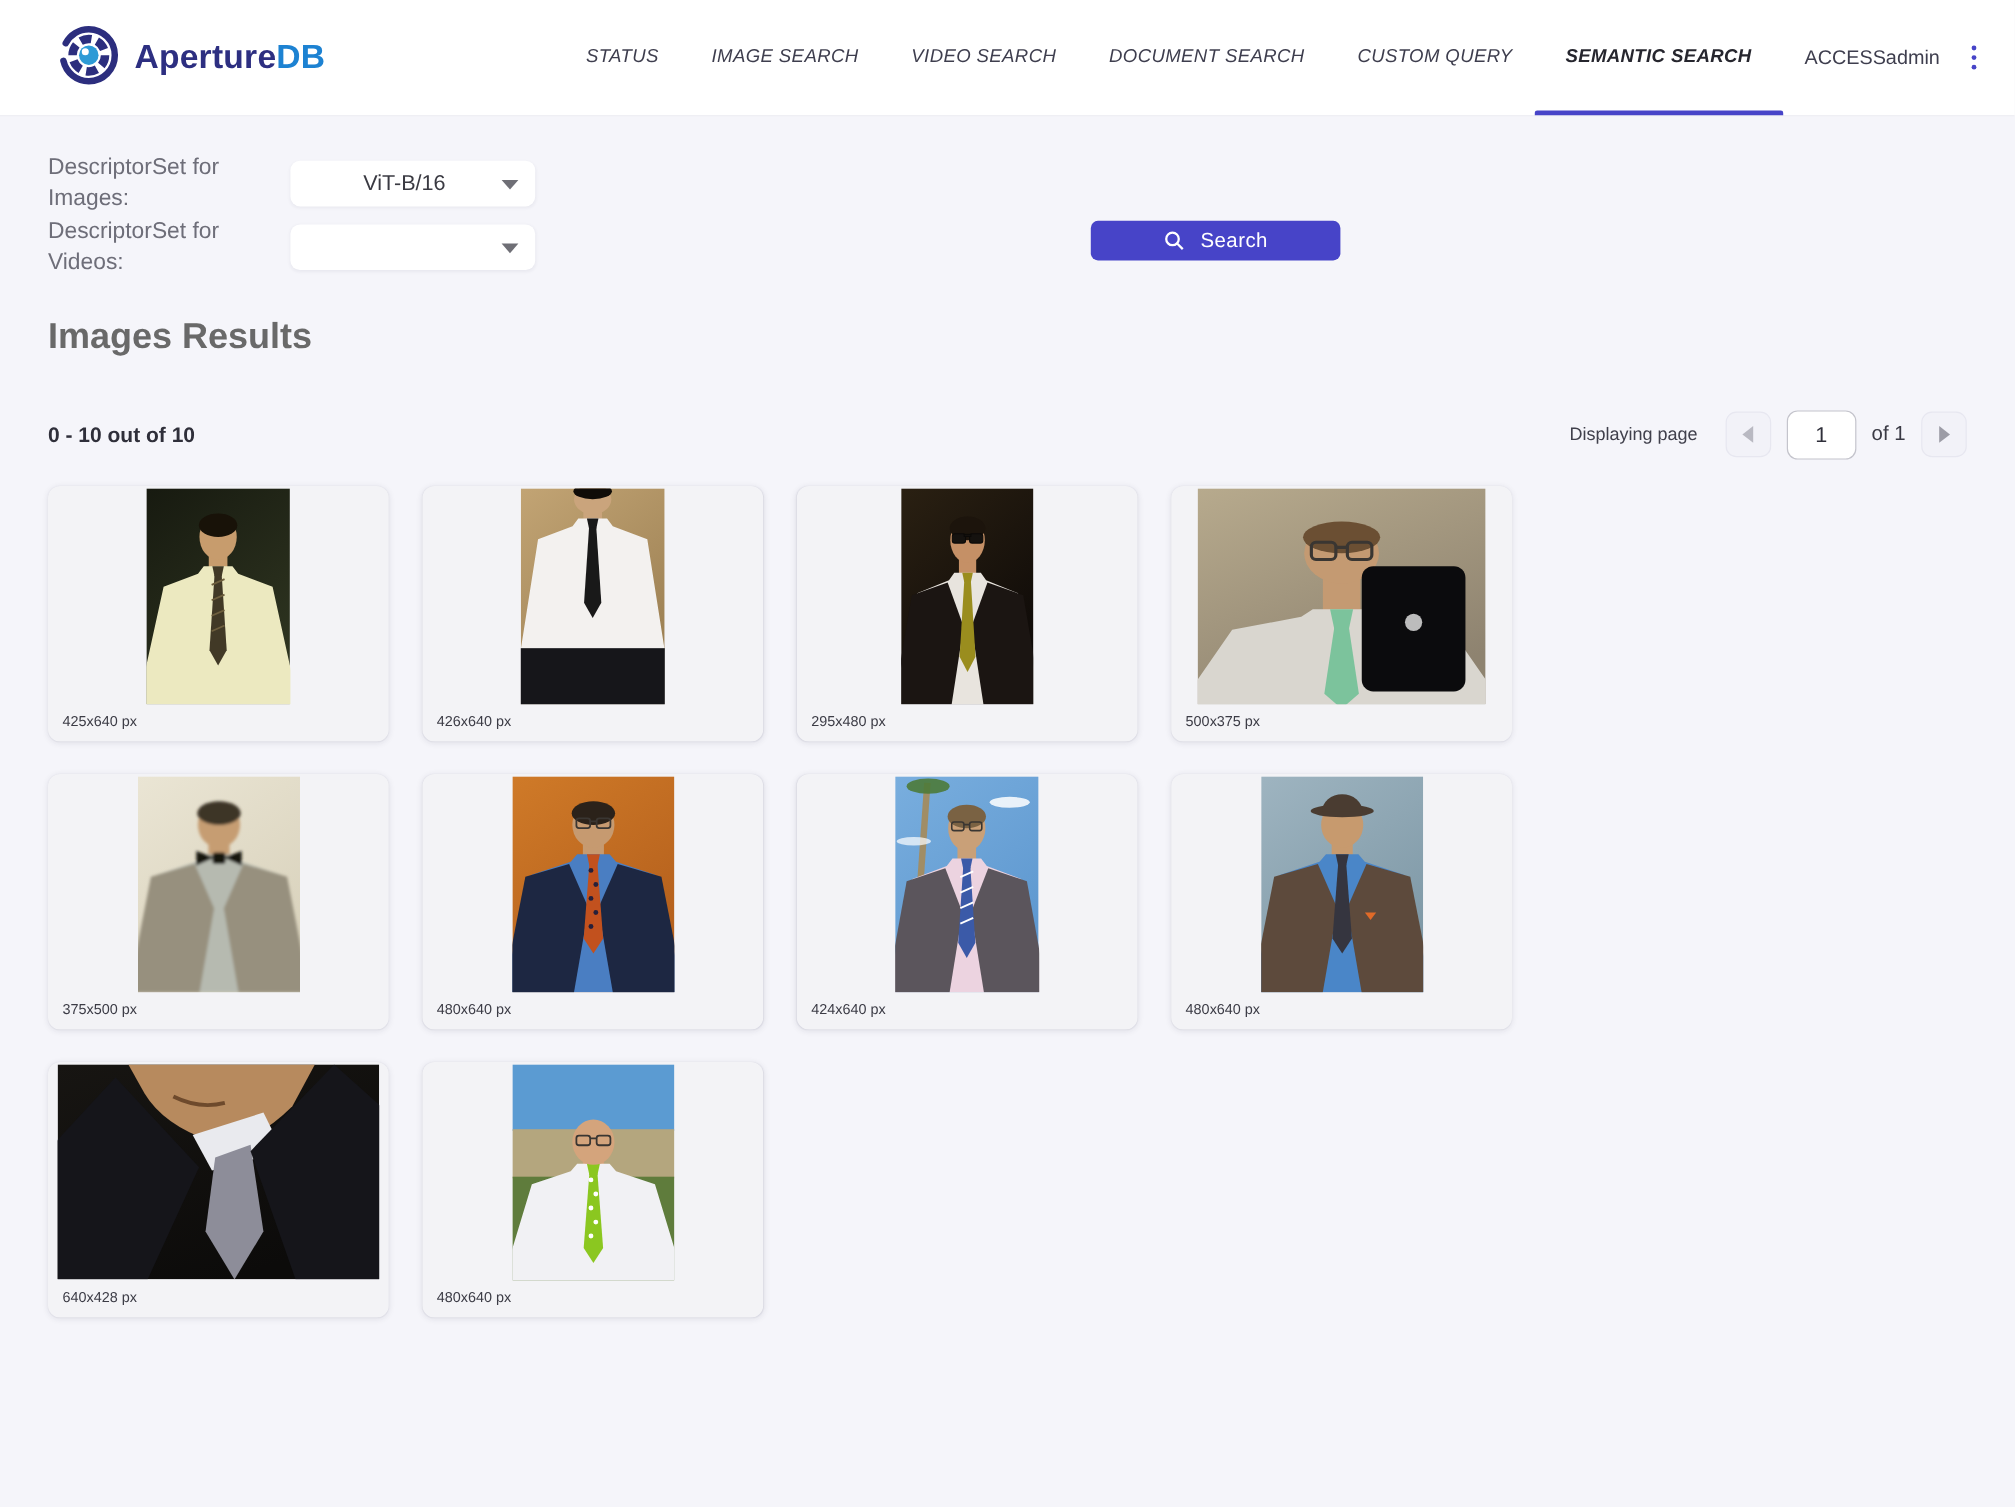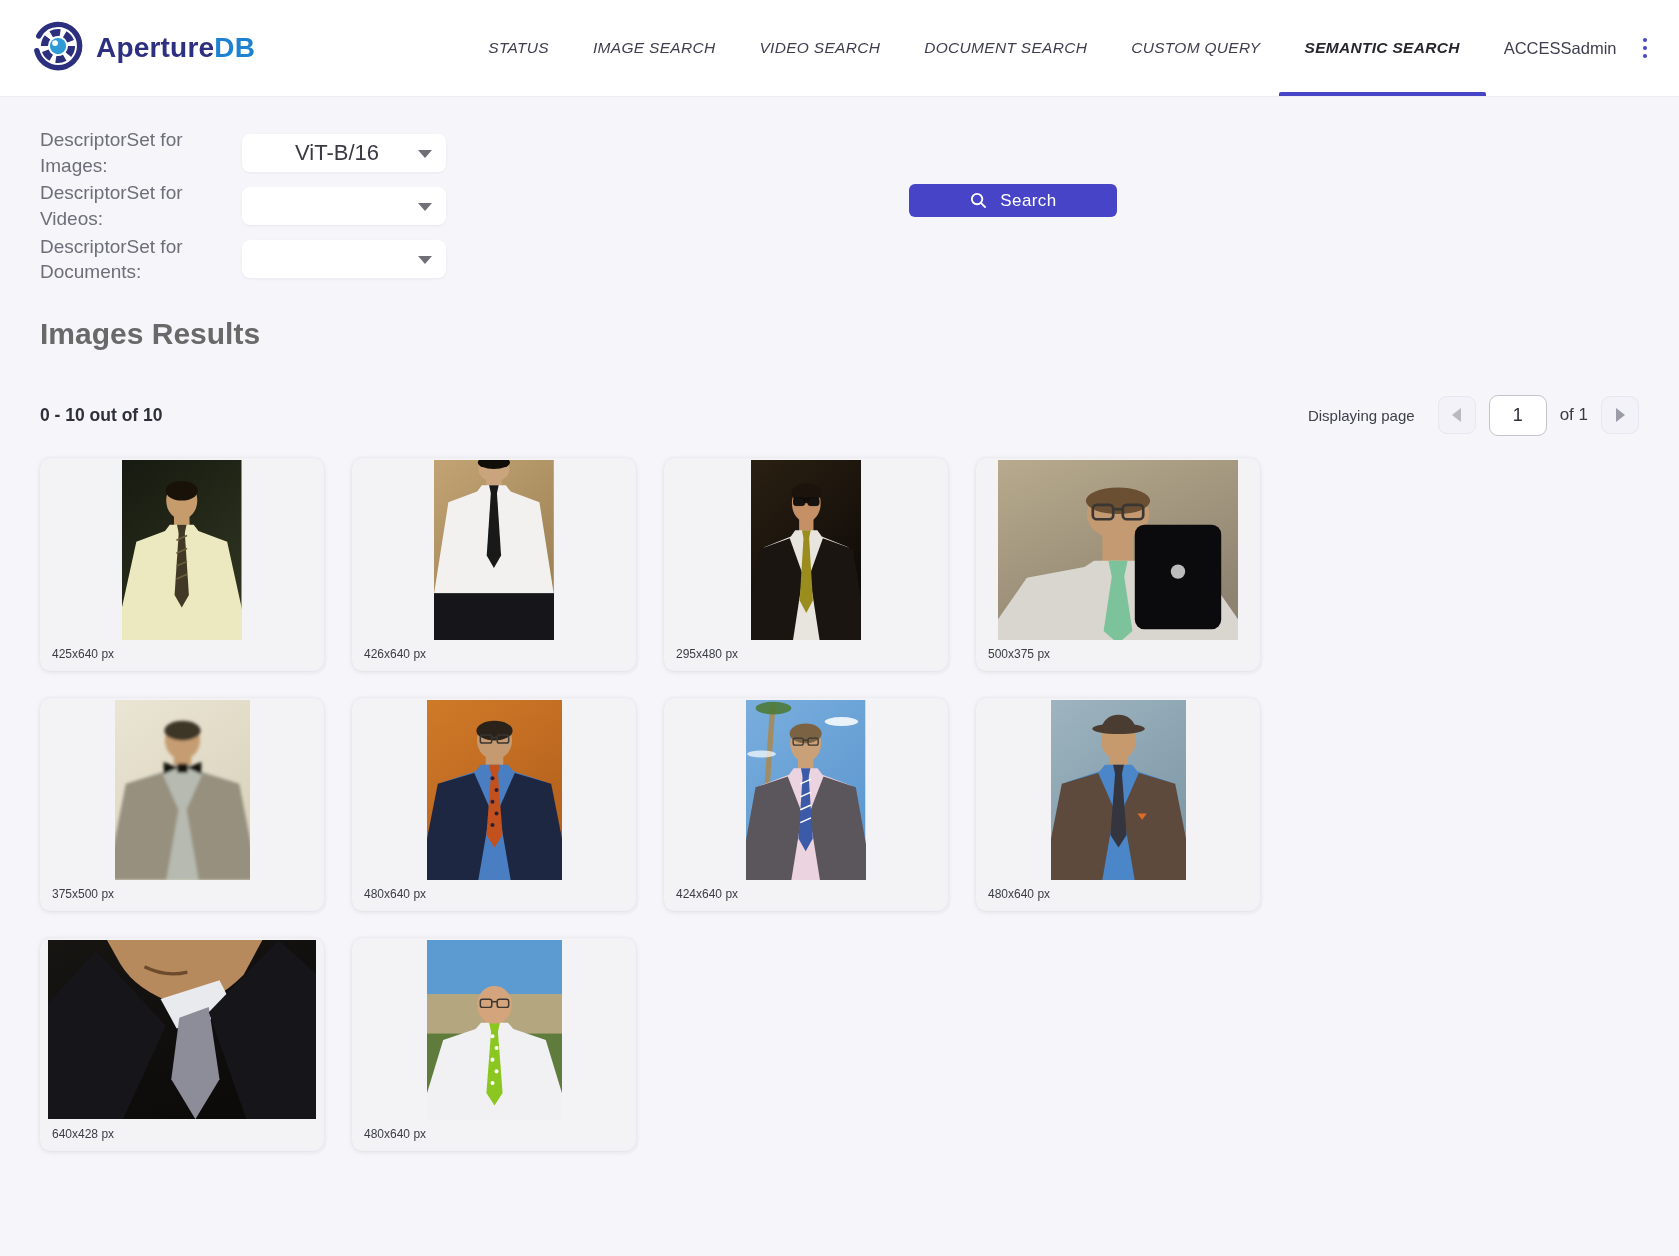--- a/index.html
+++ b/index.html
@@ -6,21 +6,21 @@
   html,body { width:1679px; height:1256px; }
   body {
     font-family: "Liberation Sans", sans-serif;
     background: #f5f5fa;
     color: #32323c;
     overflow: hidden;
   }
   
   .header {
     height: 97px; background: #fff; display: flex; align-items: center;
-    padding: 0 26px 0 32px; border-bottom: 1px solid #ececf2;
+    padding: 0 26px 0 48px; border-bottom: 1px solid #ececf2;
   }
   .brand { display: flex; align-items: center; gap: 12px; cursor: pointer; }
   .brand-word { font-size: 28px; font-weight: bold; letter-spacing: 0.2px; }
   .brand-word .p1 { color: #2d2f81; }
   .brand-word .p2 { color: #1d82d2; }
   .nav { display: flex; align-items: stretch; height: 100%; gap: 44px; margin-left: auto; font-style: italic; }
   .nav-item {
     display: flex; align-items: center; position: relative;
     font-size: 15.5px; letter-spacing: 0.3px; color: #3e3e4e; cursor: pointer;
     white-space: nowrap;
@@ -45,21 +45,21 @@
     box-shadow: 0 1px 3px rgba(30,30,60,.07);
   }
   .desc-rows { display: flex; flex-direction: column; gap: 2px; }
   .desc-row { display: flex; align-items: center; }
   .desc-label { width: 202px; font-size: 19px; line-height: 1.35; color: #6e6e79; }
   .select {
     width: 204px; height: 38px; background: #fff; border-radius: 8px;
     display: flex; align-items: center; justify-content: center; position: relative;
     cursor: pointer; box-shadow: 0 1px 3px rgba(30,30,60,.06);
   }
-  .select .val { font-size: 22px; color: #3a3a42; margin-right: 14px; }
+  .select .val { font-size: 18px; color: #3a3a42; margin-right: 14px; }
   .caret {
     position: absolute; right: 14px; top: 50%; margin-top: -3px;
     width: 0; height: 0; border-left: 7px solid transparent;
     border-right: 7px solid transparent; border-top: 8px solid #6f6f76;
   }
   .search-btn {
     margin-top: 57px; width: 208px; height: 33px; border: 0; border-radius: 6px;
     background: #4744c8; color: #fff; font-size: 17px; letter-spacing: 0.4px;
     font-family: "Liberation Sans", sans-serif;
     display: flex; align-items: center; justify-content: center; gap: 12px; cursor: pointer;
@@ -153,27 +153,20 @@
   <div class="desc-rows" id="descRows">
       <div class="desc-row">
     <div class="desc-label">DescriptorSet for Images:</div>
     <div class="select">
       <span class="val">ViT-B/16</span>
       <span class="caret"></span>
     </div>
   </div>
       <div class="desc-row">
     <div class="desc-label">DescriptorSet for Videos:</div>
-    <div class="select">
-      <span class="val"></span>
-      <span class="caret"></span>
-    </div>
-  </div>
-      <div class="desc-row">
-    <div class="desc-label">DescriptorSet for Documents:</div>
     <div class="select">
       <span class="val"></span>
       <span class="caret"></span>
     </div>
   </div>
     </div>
   <button class="search-btn">
     <span style="display:flex;">
       <svg viewBox="0 0 20 20" width="19" height="19" fill="none" stroke="#ffffff" stroke-width="2">
         <circle cx="8.5" cy="8.5" r="5.5"></circle>

